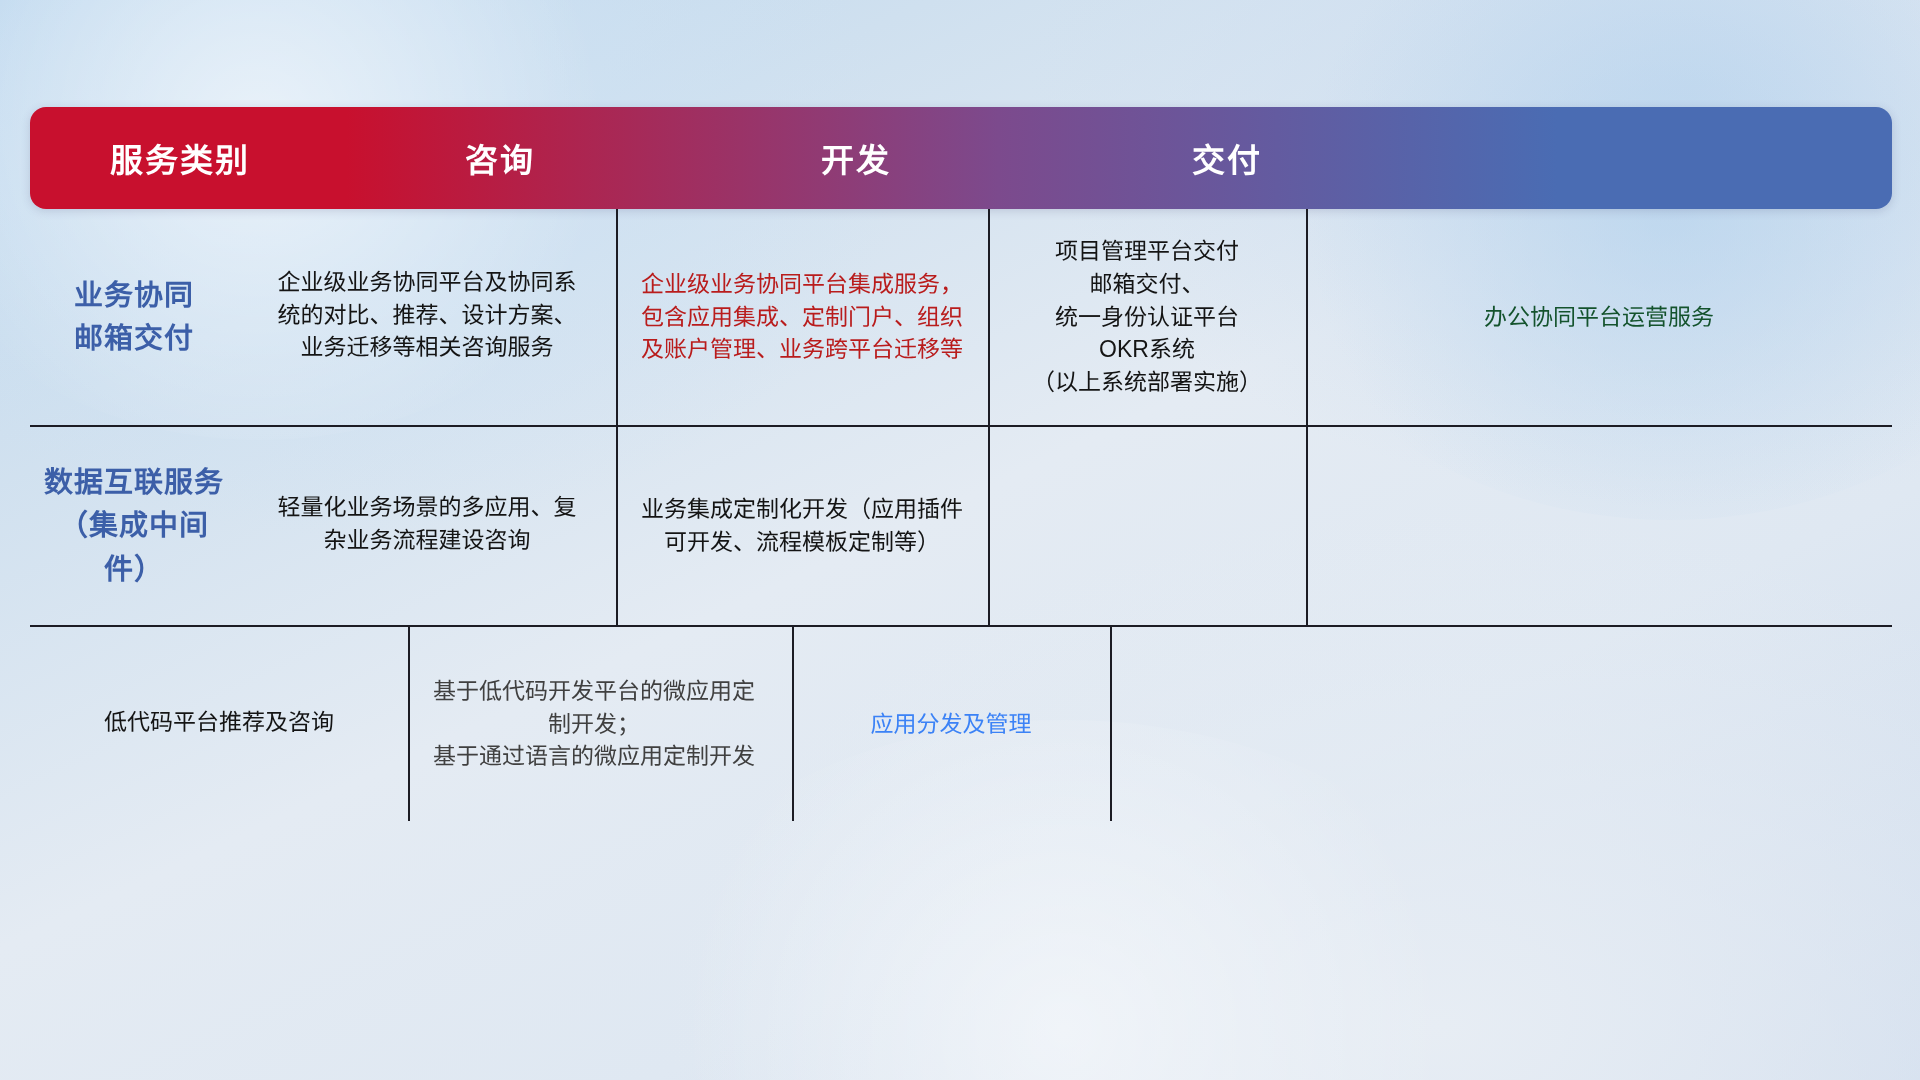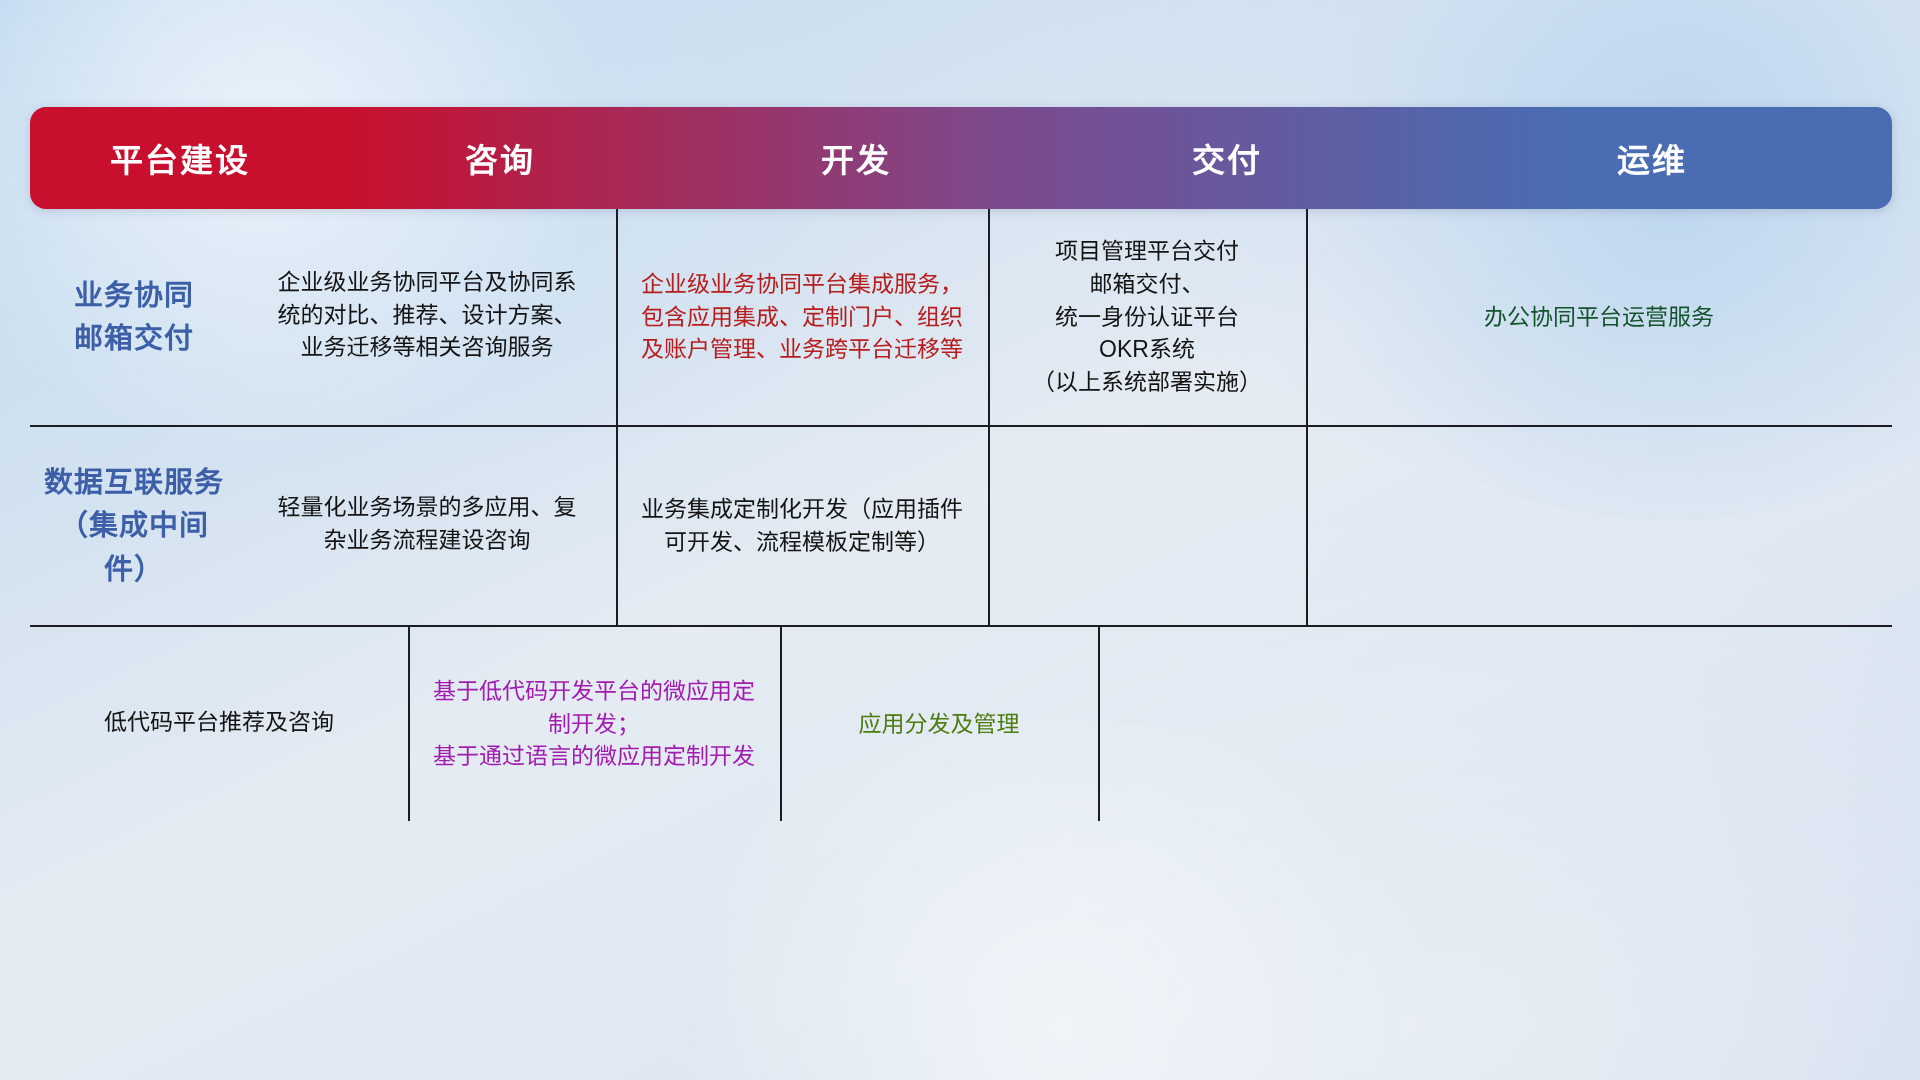--- a/index.html
+++ b/index.html
@@ -145,25 +145,24 @@
 
 <div class="page">
 
   <div class="bg-bloom bloom-a"></div>
   <div class="bg-bloom bloom-b"></div>
   <div class="bg-bloom bloom-c"></div>
 
   <div class="table-wrap">
 
     <div class="thead" id="table-header" style="background: linear-gradient(90deg, rgb(200, 16, 46) 0%, rgb(200, 16, 46) 17%, rgb(124, 74, 141) 52%, rgb(74, 108, 179) 82%, rgb(74, 108, 179) 100%);">
-      <div class="th hc0">平台建设</div>
+      <div class="th hc0">服务类别</div>
       <div class="th hc1">咨询</div>
       <div class="th hc2">开发</div>
       <div class="th hc3">交付</div>
-      <div class="th hc4">运维</div>
     </div>
 
     <div class="tbody">
 
       <div class="trow row1">
         <div class="td c0" style="color: rgb(20, 20, 20);">
           <span class="cat" style="color: rgb(60, 95, 168);">业务协同
 邮箱交付</span>
         </div>
         <div class="td c1" style="color: rgb(20, 20, 20);">企业级业务协同平台及协同系
@@ -188,22 +187,22 @@
         <div class="td c1" style="color: rgb(20, 20, 20);">轻量化业务场景的多应用、复
 杂业务流程建设咨询</div>
         <div class="td c2 sep" style="color: rgb(20, 20, 20); --sep: #1c1c24;">业务集成定制化开发（应用插件
 可开发、流程模板定制等）</div>
         <div class="td c3 sep" style="color: rgb(20, 20, 20); --sep: #1c1c24;"></div>
         <div class="td c4 sep" style="color: rgb(20, 20, 20); --sep: #1c1c24;"></div>
       </div>
 
       <div class="trow row3" style="border-top-color: rgb(28, 28, 36);">
         <div class="td c1" style="color: rgb(20, 20, 20);">低代码平台推荐及咨询</div>
-        <div class="td c2 sep" style="color: #a21caf; --sep: #1c1c24;">基于低代码开发平台的微应用定
+        <div class="td c2 sep" style="color: #404040; --sep: #1c1c24;">基于低代码开发平台的微应用定
 制开发；
 基于通过语言的微应用定制开发</div>
-        <div class="td c3 sep" style="color: #4d7c0f; --sep: #1c1c24;">应用分发及管理</div>
+        <div class="td c3 sep" style="color: #3b82f6; margin-left: 12px; --sep: #1c1c24;">应用分发及管理</div>
         <div class="td c4 sep" style="color: rgb(20, 20, 20); --sep: #1c1c24;"></div>
       </div>
 
     </div>
   </div>
 </div>
 
 </body></html>

